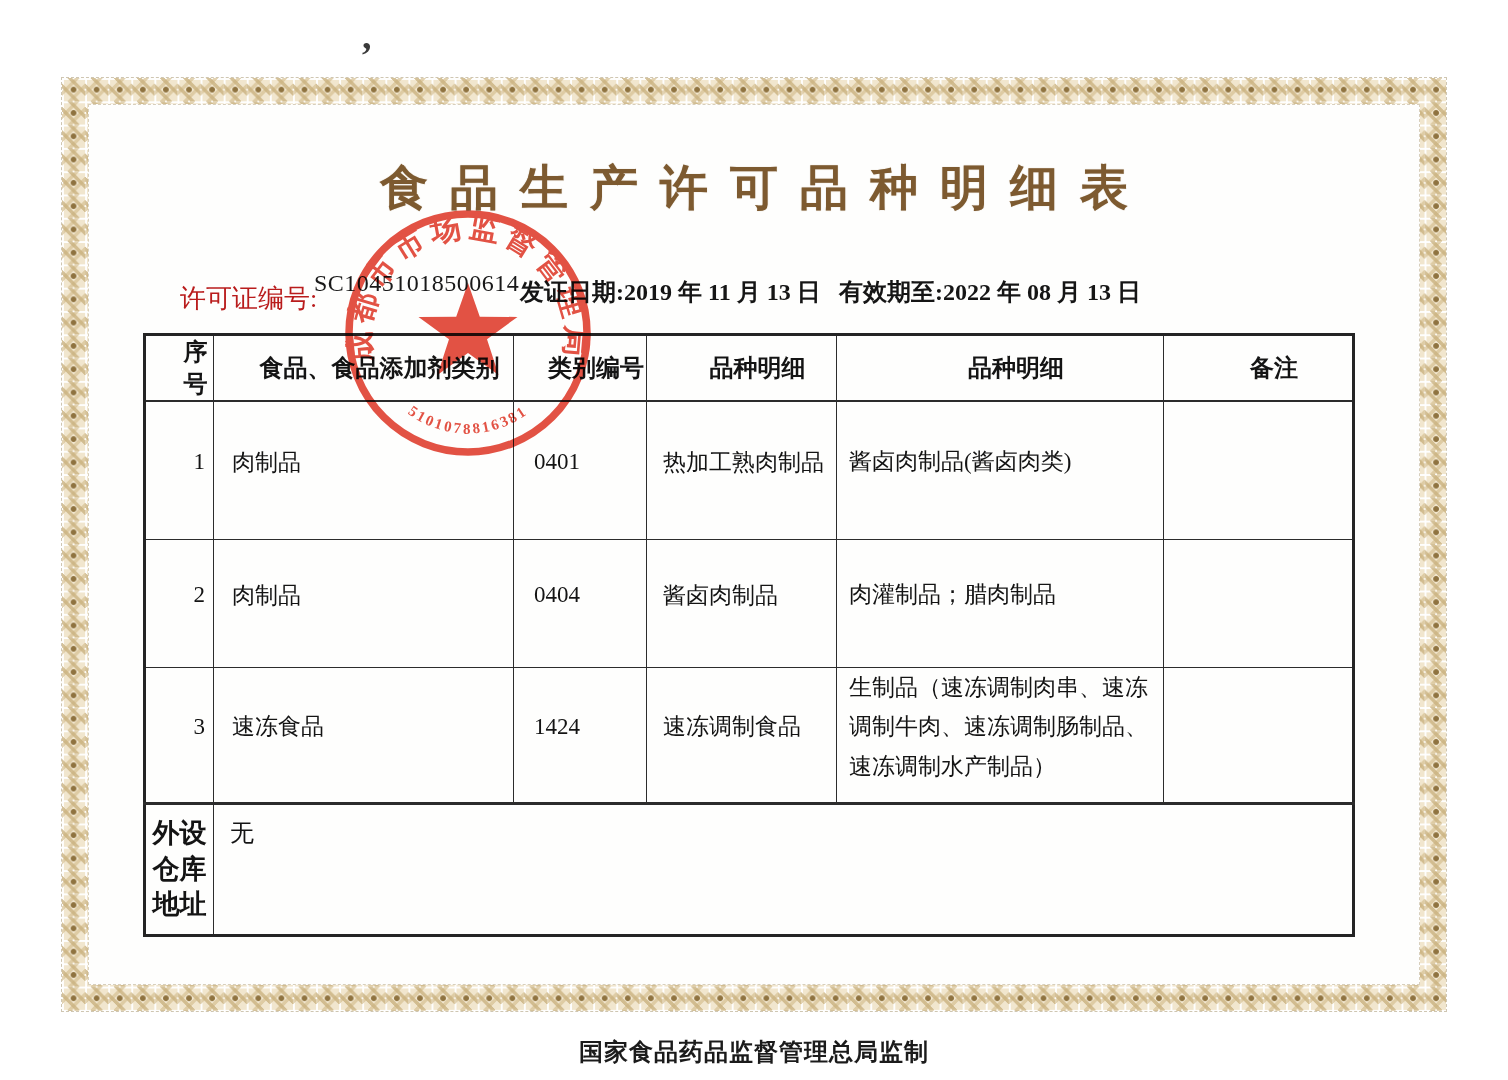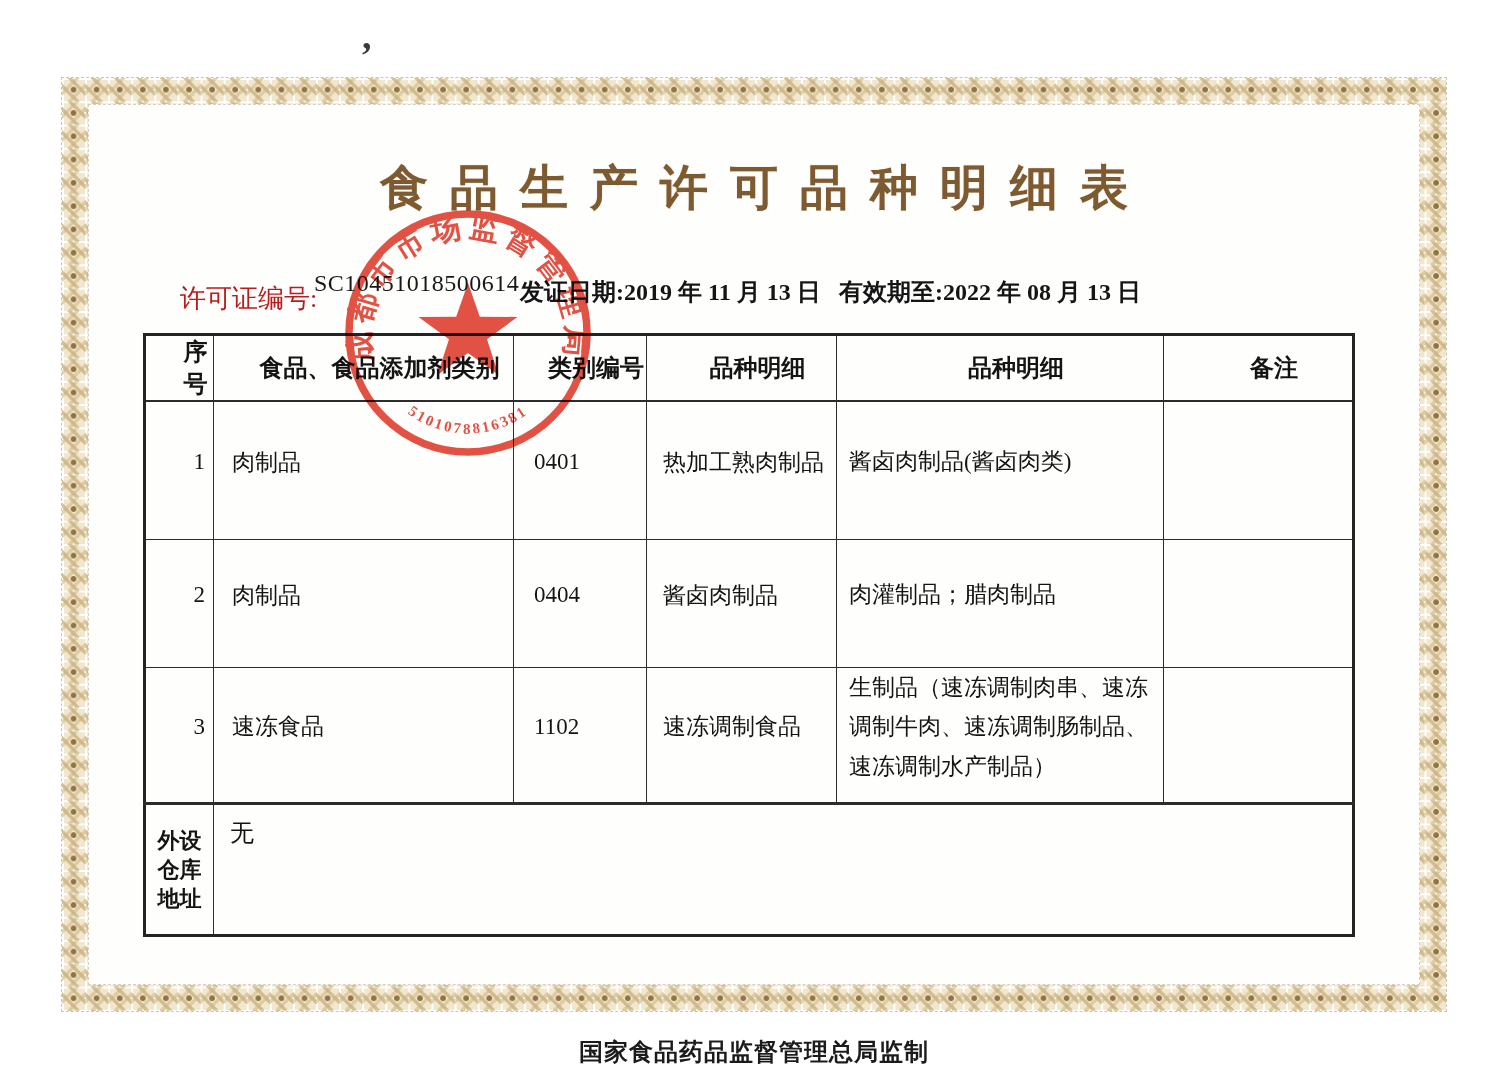--- a/index.html
+++ b/index.html
@@ -77,21 +77,21 @@
 
   .lic-table td { vertical-align: middle; padding-bottom: 16px; }
   td.c-seq    { text-align: right; padding-right: 8px; }
   td.c-cat    { padding-left: 18px; }
   td.c-code   { padding-left: 20px; }
   td.c-name   { padding-left: 16px; }
   td.c-detail { padding-left: 12px; padding-right: 6px; line-height: 1.72; }
 
   td.wh-label {
     text-align: center; vertical-align: middle;
-    font-weight: bold; font-size: 22px; line-height: 1.32;
+    font-weight: bold; font-size: 27px; line-height: 1.32;
     padding: 6px 4px 6px 4px;
   }
   td.wh-value {
     vertical-align: top; text-align: left;
     padding: 12px 0 0 16px; font-size: 24px;
   }
 
   
   .stamp {
     position: absolute; left: 338px; top: 200px; width: 260px; height: 260px;
@@ -153,21 +153,21 @@
     <td class="c-seq">2</td>
     <td class="c-cat">肉制品</td>
     <td class="c-code">0404</td>
     <td class="c-name">酱卤肉制品</td>
     <td class="c-detail">肉灌制品；腊肉制品</td>
     <td class="c-remark"></td>
   </tr>
   <tr class="r3">
     <td class="c-seq">3</td>
     <td class="c-cat">速冻食品</td>
-    <td class="c-code">1102</td>
+    <td class="c-code">1424</td>
     <td class="c-name">速冻调制食品</td>
     <td class="c-detail">生制品（速冻调制肉串、速冻调制牛肉、速冻调制肠制品、速冻调制水产制品）</td>
     <td class="c-remark"></td>
   </tr>
   <tr class="wh">
     <td class="wh-label">外设仓库地址</td>
     <td class="wh-value" colspan="5">无</td>
   </tr>
 </tbody>
   </table>

